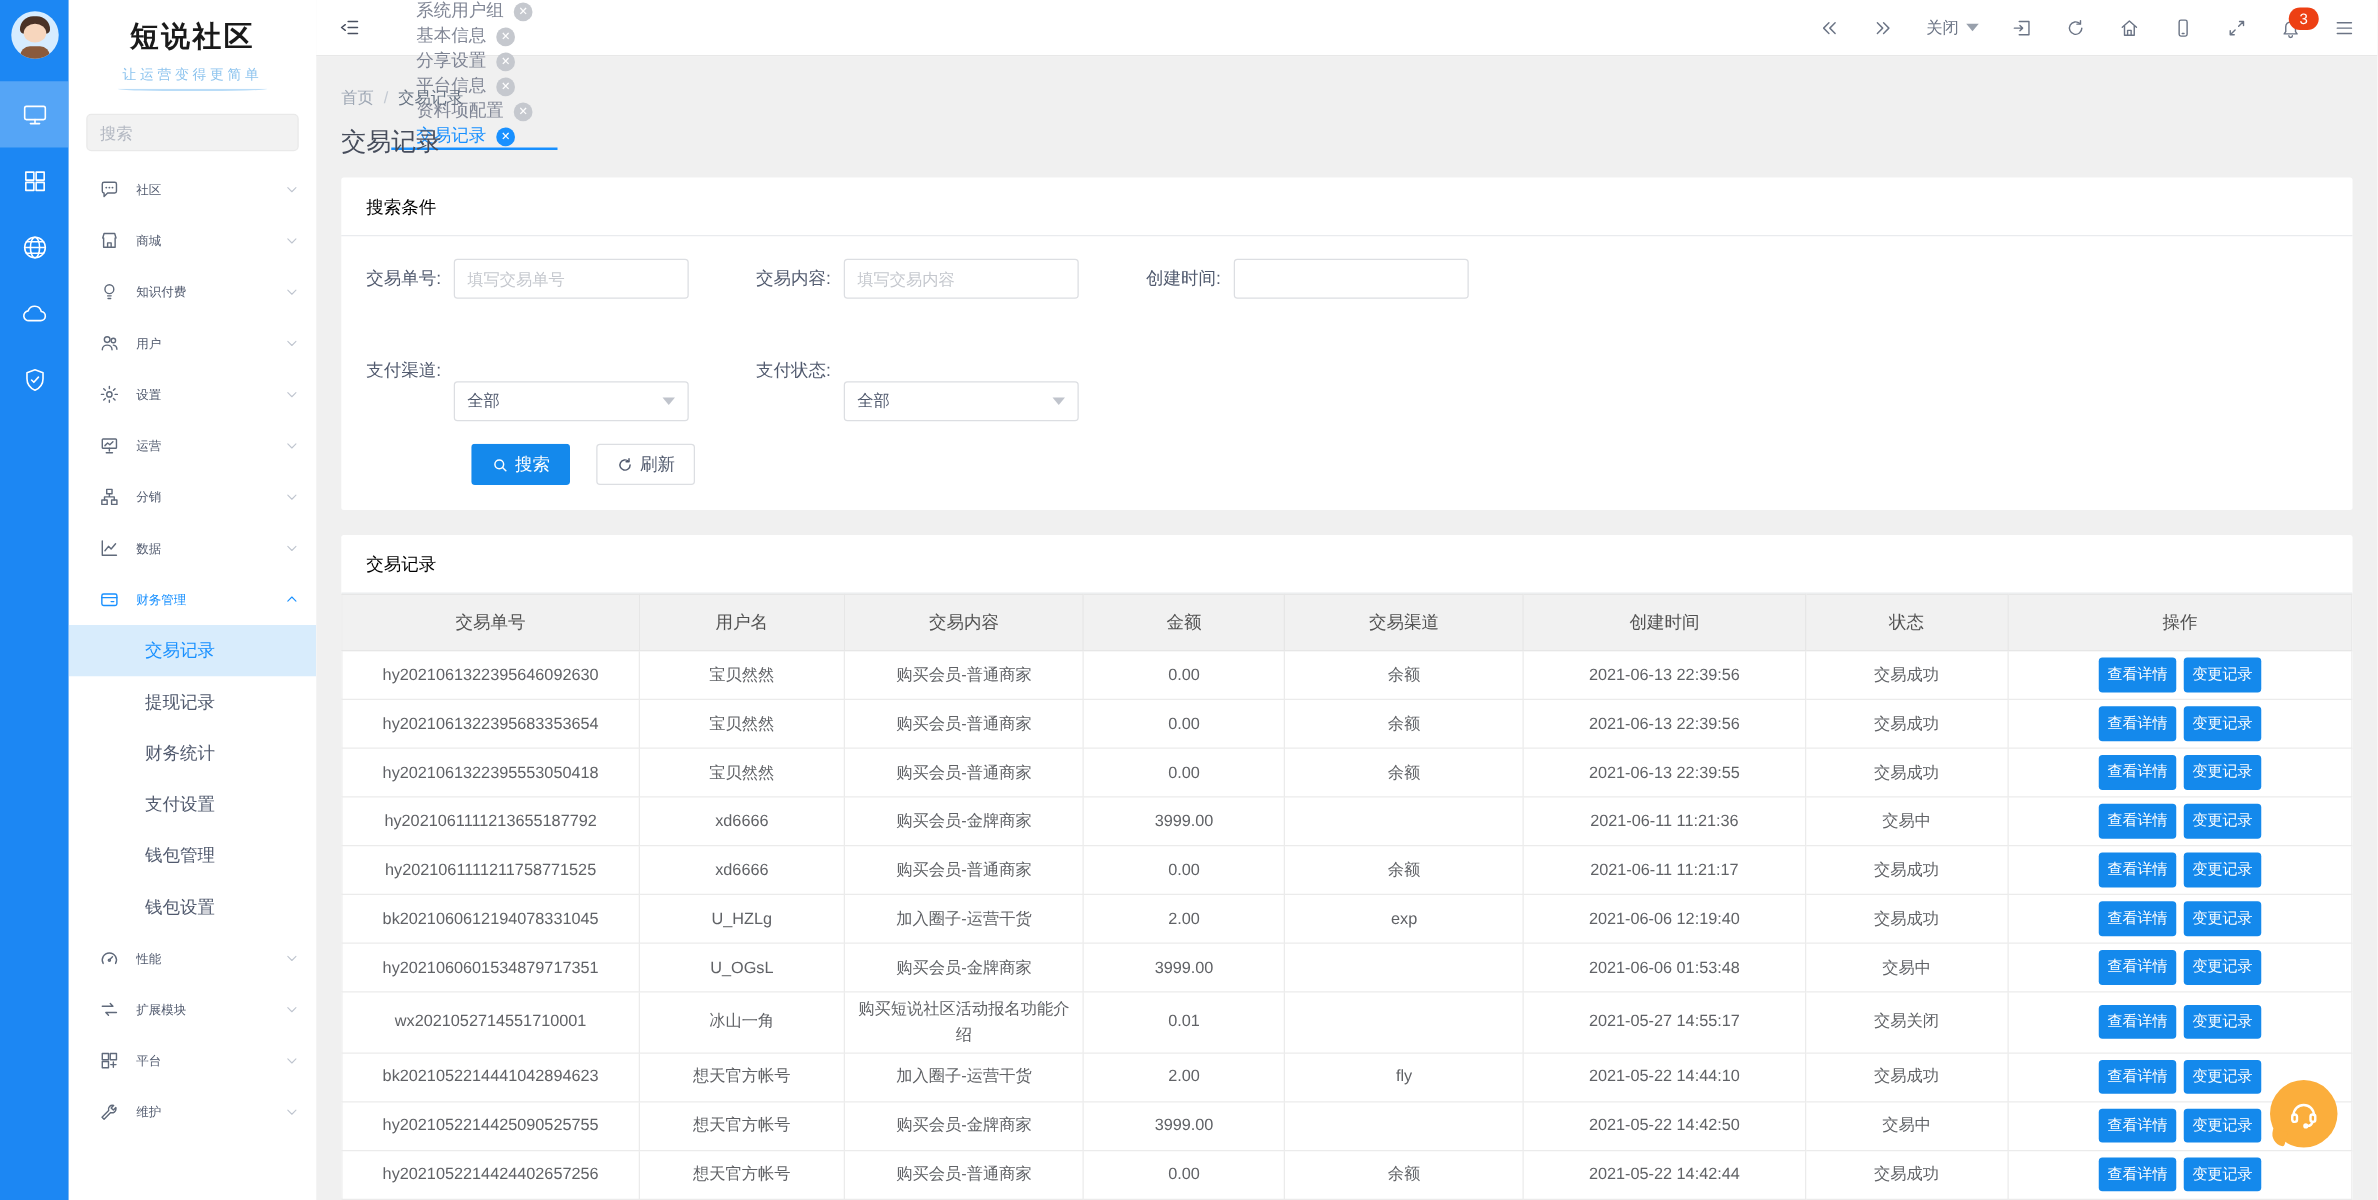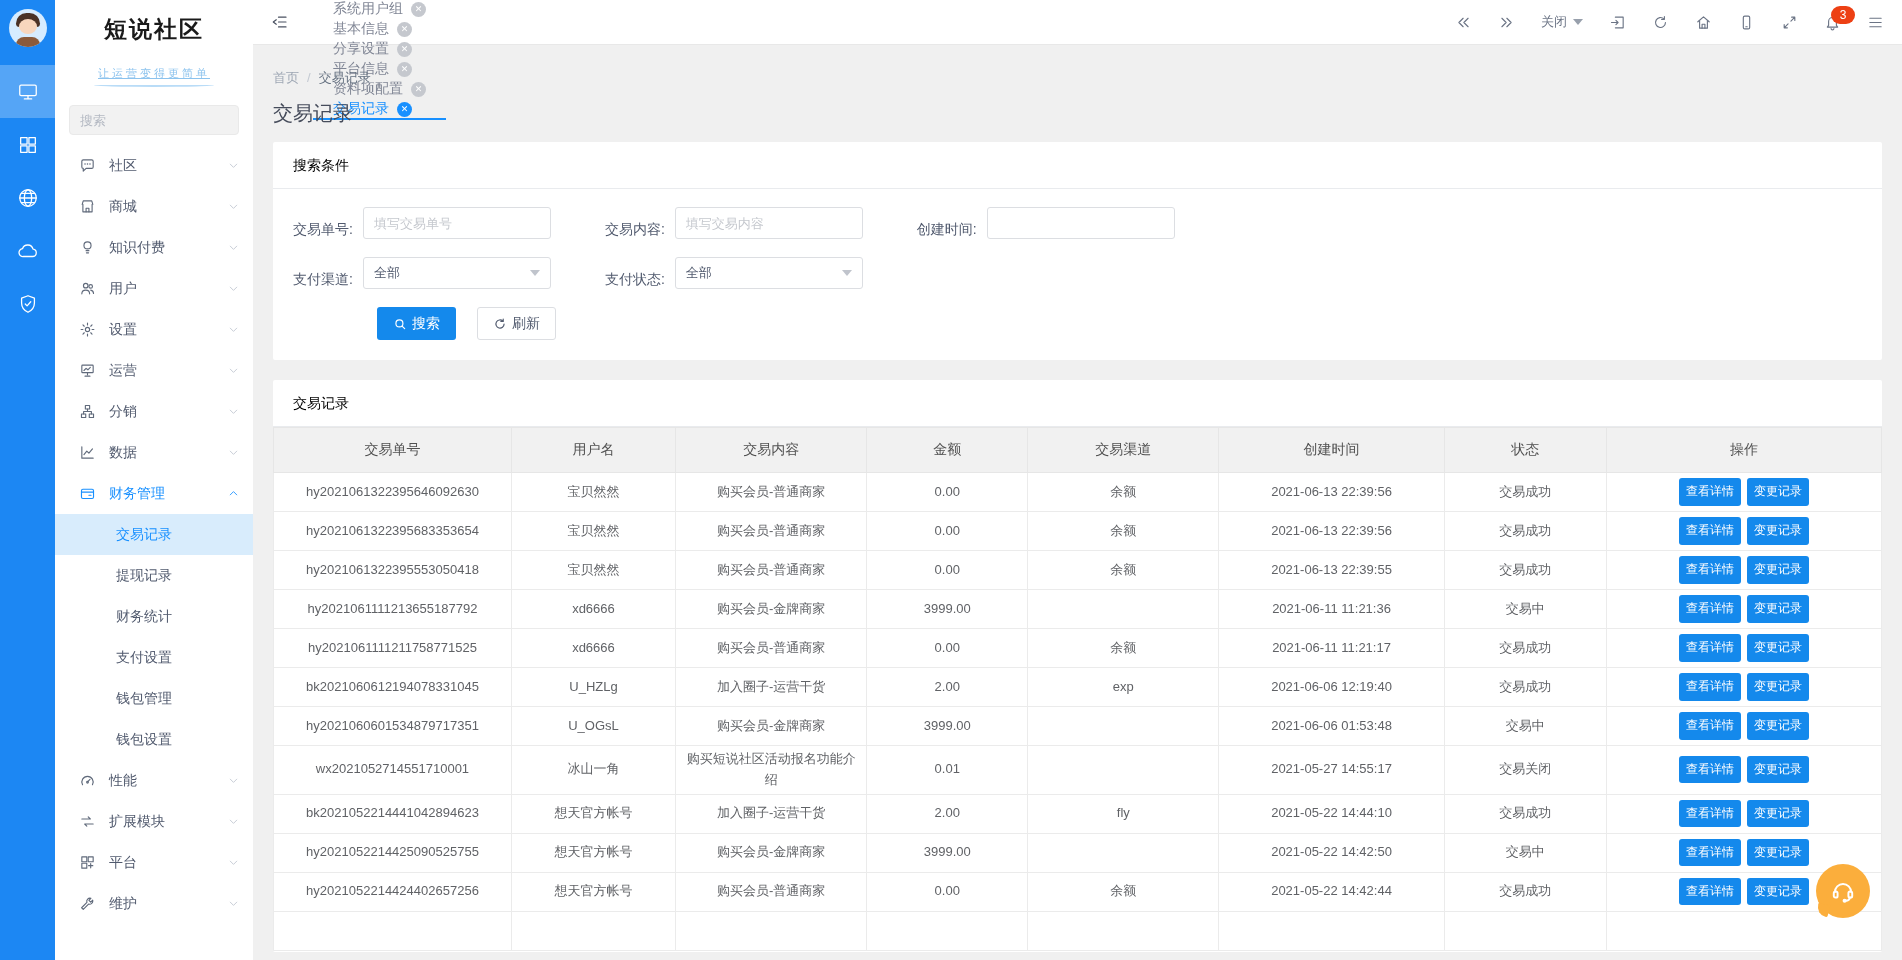--- a/index.html
+++ b/index.html
@@ -19,29 +19,29 @@
   .avatar .face { position:absolute; top:10px; left:10px; width:18px; height:15px; border-radius:50%; background:#f7d6bd; }
   .avatar .shirt { position:absolute; bottom:-2px; left:7px; width:24px; height:12px; border-radius:8px 8px 0 0; background:#8a5a3b; }
   .rail-item { width:55px; height:53px; display:flex; align-items:center; justify-content:center; color:#fff; cursor:pointer; }
   .rail-item .ic { width:22px; height:22px; stroke-width:1.4; }
   .rail-item.active { background:#55a5f6; }
 
   
   .sidebar { width:198px; background:#fff; flex:none; display:flex; flex-direction:column; overflow:hidden; }
   .brand { text-align:center; padding:14px 0 4px; }
   .brand-name { font-size:23px; font-weight:bold; color:#1a1a1a; letter-spacing:2px; }
-  .brand-tag { font-size:11px; color:#8cc3ee; margin-top:21px; letter-spacing:3px;text-decoration:underline; }
+  .brand-tag { font-size:11px; color:#8cc3ee; margin-top:7px; letter-spacing:3px; }
   .brand-swoosh { width:120px; height:4px; margin:2px auto 0; border-bottom:2px solid #b9dcf7; border-radius:50%; }
   .side-search { margin:14px 14px 6px; height:30px; background:#f2f2f2; border:1px solid #e9e9e9; border-radius:4px;
                  display:flex; align-items:center; padding:0 10px; }
   .side-search input { flex:1; border:none; background:transparent; outline:none; font-size:13px; color:#515a6e;
                        font-family:inherit; }
   .side-search input::placeholder { color:#b3b8c2; }
   .menu { flex:1; overflow:hidden; padding-top:4px; }
-  .m-item { height:41px; display:flex; align-items:center; padding:0 0 0 24px; font-size:14px; cursor:pointer;font-family:Liberation Serif, serif; }
+  .m-item { height:41px; display:flex; align-items:center; padding:0 0 0 24px; font-size:10px; cursor:pointer;font-family:Liberation Serif, serif; }
   .m-item .ic { width:17px; height:17px; color:#606a7b; margin-right:13px; }
   .m-item .chev { margin-left:auto; color:#bfc5cf; width:13px; height:13px; }
   .m-item.parent-active { color:#1890ff; }
   .m-item.parent-active .ic { color:#1890ff; }
   .sub-item { height:41px; line-height:41px; padding-left:61px; font-size:14px; color:#515a6e; cursor:pointer; }
   .sub-item.active { background:#d8ecfc; color:#1890ff; }
 
   
   .main { flex:1; display:flex; flex-direction:column; min-width:0; }
   .topbar { height:45px; background:#fff; border-bottom:1px solid #e8e8e8; display:flex; align-items:stretch;
@@ -67,27 +67,27 @@
   .content { flex:1; padding:0 20px; overflow:hidden; }
   .breadcrumb { padding-top:24px; font-size:13px; color:#9ea7b4; }
   .breadcrumb .sep { margin:0 8px; color:#c3c9d2; }
   .breadcrumb .cur { color:#657180; }
   .page-title { font-size:20px; color:#464c5b; margin:13px 0 15px; font-weight:400; }
   .panel { background:#fff; border-radius:2px; }
   .panel-hd { height:47px; line-height:47px; padding:0 20px; font-size:14px; color:#000000;
               border-bottom:1px solid #e9ebee; }
   .form-body { padding:18px 20px 20px; }
   .form-row { display:flex; align-items:center; margin-bottom:18px; }
-  .fgroup { display:flex; align-items:flex-end; margin-right:54px; }
+  .fgroup { display:flex; align-items:center; margin-right:54px; }
   .fgroup label { font-size:14px; color:#515a6e; margin-right:10px; white-space:nowrap; }
   .fgroup input { width:188px; height:32px; border:1px solid #dcdee2; border-radius:3px; padding:0 10px;
                   font-size:13px; color:#515a6e; outline:none; font-family:inherit; }
   .fgroup input::placeholder { color:#c5c8ce; }
   .selbox { width:188px; height:32px; border:1px solid #dcdee2; border-radius:3px; padding:0 10px;
-            display:flex; align-items:center; justify-content:space-between; font-size:13px; color:#515a6e; cursor:pointer; }
+            display:flex; align-items:center; justify-content:space-between; font-size:13px; color:#515a6e; cursor:pointer;margin-top:48px; }
   .selbox .caret { border-top-color:#c0c4cc; }
   .btn-row { margin-left:84px; display:flex; }
   .btn { height:33px; padding:0 15px; border-radius:3px; font-size:14px; display:inline-flex; align-items:center;
          gap:5px; cursor:pointer; border:1px solid transparent; font-family:inherit; }
   .btn .ic { width:14px; height:14px; stroke-width:2; }
   .btn-primary { background:#1489ec; color:#fff; }
   .btn-plain { background:#fff; border-color:#dcdee2; color:#515a6e; margin-left:21px; }
 
   .table-panel { margin-top:20px; height:572px; overflow:hidden; }
   table { width:100%; border-collapse:collapse; table-layout:fixed; font-size:13px; color:#606266; text-align:center; }

